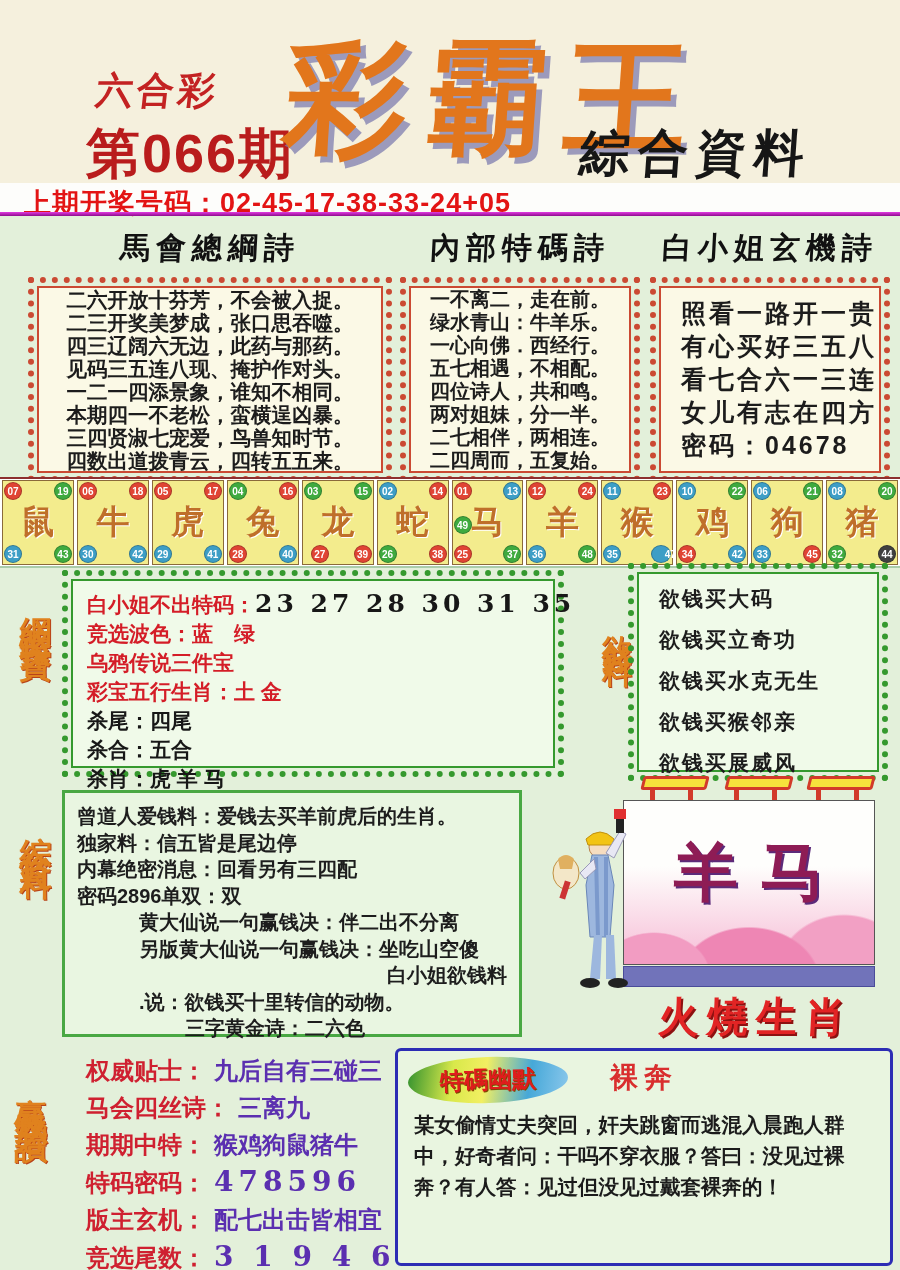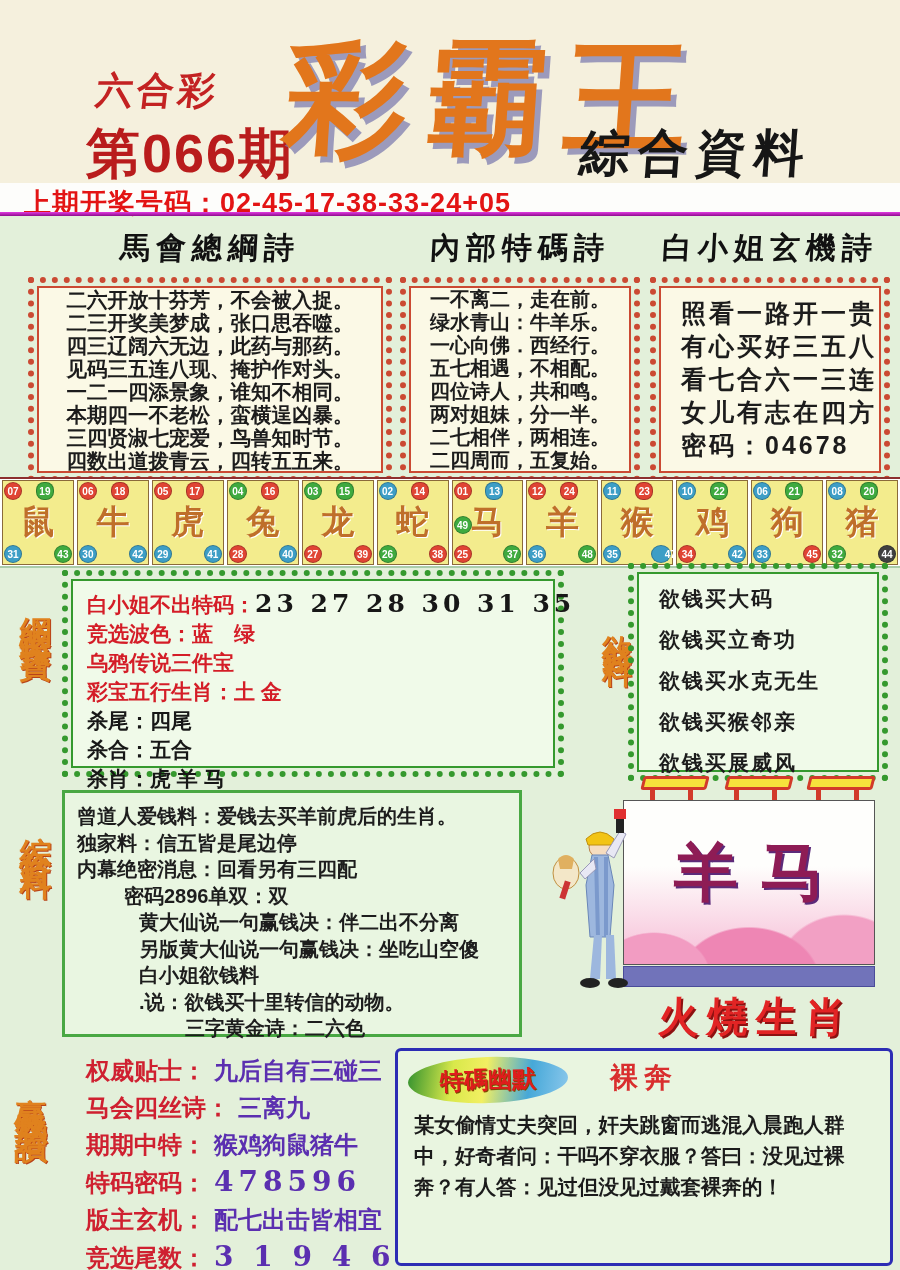--- a/index.html
+++ b/index.html
@@ -38,21 +38,21 @@
   #poem-2 .poem-line { font-size:25px; line-height:33px; text-align:left; padding-left:16px; letter-spacing:3px; }
 
   
   .zstrip { position:absolute; top:477px; left:0; width:900px; height:91px; background:#fff;
     border-top:2px solid #8d2f2f; border-bottom:2px solid #aaccaa; display:flex; gap:3px; padding:1px 2px; }
   .zcell { position:relative; flex:1; background:#f3ec8d; border:1px solid #8a6a3a; }
   .zanimal { position:absolute; left:0; top:0; width:100%; height:100%; display:flex; align-items:center; justify-content:center;
     font-size:33px; font-weight:bold; color:#bf6f2a; text-shadow:1px 1px 0 #fff; }
   .zball { position:absolute; width:18px; height:18px; border-radius:50%; color:#fff; font-size:10px; font-weight:bold;
     display:flex; align-items:center; justify-content:center; border:1px solid rgba(0,0,0,.25); }
-  .zball.tl { left:1px; top:1px; } .zball.tr { right:19px; top:1px;border-radius:8px; }
+  .zball.tl { left:1px; top:1px; } .zball.tr { right:1px; top:1px; }
   .zball.bl { left:1px; bottom:1px; } .zball.br { right:1px; bottom:1px; }
   .zball.ml { left:1px; top:35px; }
 
   
   .vlabel { position:absolute; writing-mode:vertical-rl; text-orientation:upright;
     color:#e0821e; font-weight:bold; text-shadow:1px 1px 0 #b8431a; letter-spacing:10px; }
   .tline { font-size:21px; font-weight:bold; line-height:29px; white-space:nowrap; }
   .red { color:#d41d27; } .blk { color:#171717; }
   .serif { font-family:"DejaVu Serif","Liberation Serif",serif; font-size:25px; letter-spacing:4px; }
   .yline { font-size:21px; font-weight:bold; color:#1c1c1c; line-height:41px; letter-spacing:2px; white-space:nowrap; }
@@ -177,21 +177,21 @@
       <div class="zanimal">兔</div>
       <span class="zball tl" style="background: rgb(63, 170, 63);">04</span>
       <span class="zball tr" style="background: rgb(224, 68, 52);">16</span>
       <span class="zball bl" style="background: rgb(224, 68, 52);">28</span>
       <span class="zball br" style="background: rgb(61, 158, 198);">40</span>
     </div>
     <div class="zcell">
       <div class="zanimal">龙</div>
       <span class="zball tl" style="background: rgb(63, 170, 63);">03</span>
       <span class="zball tr" style="background: rgb(63, 170, 63);">15</span>
-      <span class="zball bl" style="background: rgb(224, 68, 52);">27</span>
+      <span class="zball bl" style="background: rgb(224, 68, 52); margin-left: 7px;">27</span>
       <span class="zball br" style="background: rgb(224, 68, 52);">39</span>
     </div>
     <div class="zcell">
       <div class="zanimal">蛇</div>
       <span class="zball tl" style="background: rgb(61, 158, 198);">02</span>
       <span class="zball tr" style="background: rgb(224, 68, 52);">14</span>
       <span class="zball bl" style="background: rgb(63, 170, 63);">26</span>
       <span class="zball br" style="background: rgb(224, 68, 52);">38</span>
     </div>
     <div class="zcell">
@@ -269,24 +269,24 @@
   </div>
 </div>
 
 <div class="vlabel" style="left:14px; top:812px; font-size:32px; height:200px;">綜合資料</div>
 
 <div class="abs composite-frame" style="left:62px; top:790px; width:460px; height:247px;">
   <div>
       <div class="cline" style="padding-left: 0px;">曾道人爱钱料：爱钱去买羊前虎后的生肖。</div>
       <div class="cline" style="padding-left: 0px;">独家料：信五皆是尾边停</div>
       <div class="cline" style="padding-left: 0px;">内幕绝密消息：回看另有三四配</div>
-      <div class="cline" style="padding-left: 0px; margin-left: 47px;">密码2896单双：双</div>
+      <div class="cline" style="padding-left: 0px;">密码2896单双：双</div>
       <div class="cline" style="padding-left: 62px;">黄大仙说一句赢钱决：伴二出不分离</div>
       <div class="cline" style="padding-left: 62px;">另版黄大仙说一句赢钱决：坐吃山空傻</div>
-      <div class="cline" style="padding-left: 62px;">白小姐欲钱料</div>
+      <div class="cline" style="padding-left: 62px; text-align: right;">白小姐欲钱料</div>
       <div class="cline" style="padding-left: 62px;">.说：欲钱买十里转信的动物。</div>
       <div class="cline" style="padding-left: 108px;">三字黄金诗：二六色</div>
     </div>
 </div>
 
 <div class="lamp" style="left:642px; top:776px;"></div>
 <div class="lamp" style="left:726px; top:776px;"></div>
 <div class="lamp" style="left:808px; top:776px;"></div>
 <div class="lamp-leg" style="left:650px; top:789px;"></div>
 <div class="lamp-leg" style="left:688px; top:789px;"></div>

